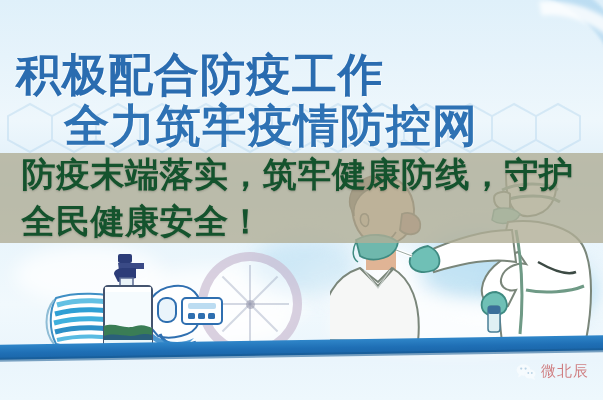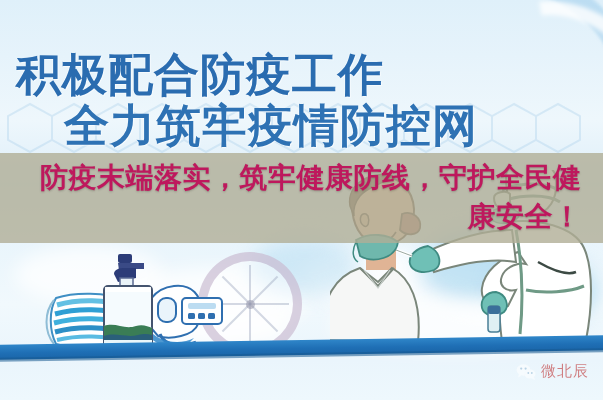--- a/index.html
+++ b/index.html
@@ -187,26 +187,26 @@
     position: absolute;
     left: 0; top: 153px;
     width: 603px; height: 90px;
     background: rgba(176,174,150,0.80);
     display: flex;
     align-items: center;
     justify-content: center;
   }
   .overlay-text {
     width: 560px;
-    text-align: right;
+    text-align: left;
     font-family: "DejaVu Sans", "Liberation Sans", sans-serif;
     font-weight: bold;
-    font-size: 28px;
+    font-size: 34px;
     line-height: 1.38;
-    color: #be185d;
+    color: #14532d;
     letter-spacing: 0.5px;
     text-shadow: 0 1px 2px rgba(60,60,50,0.30);
   }
 
   
   .watermark {
     position: absolute;
     right: 14px; top: 362px;
     display: flex;
     align-items: center;

